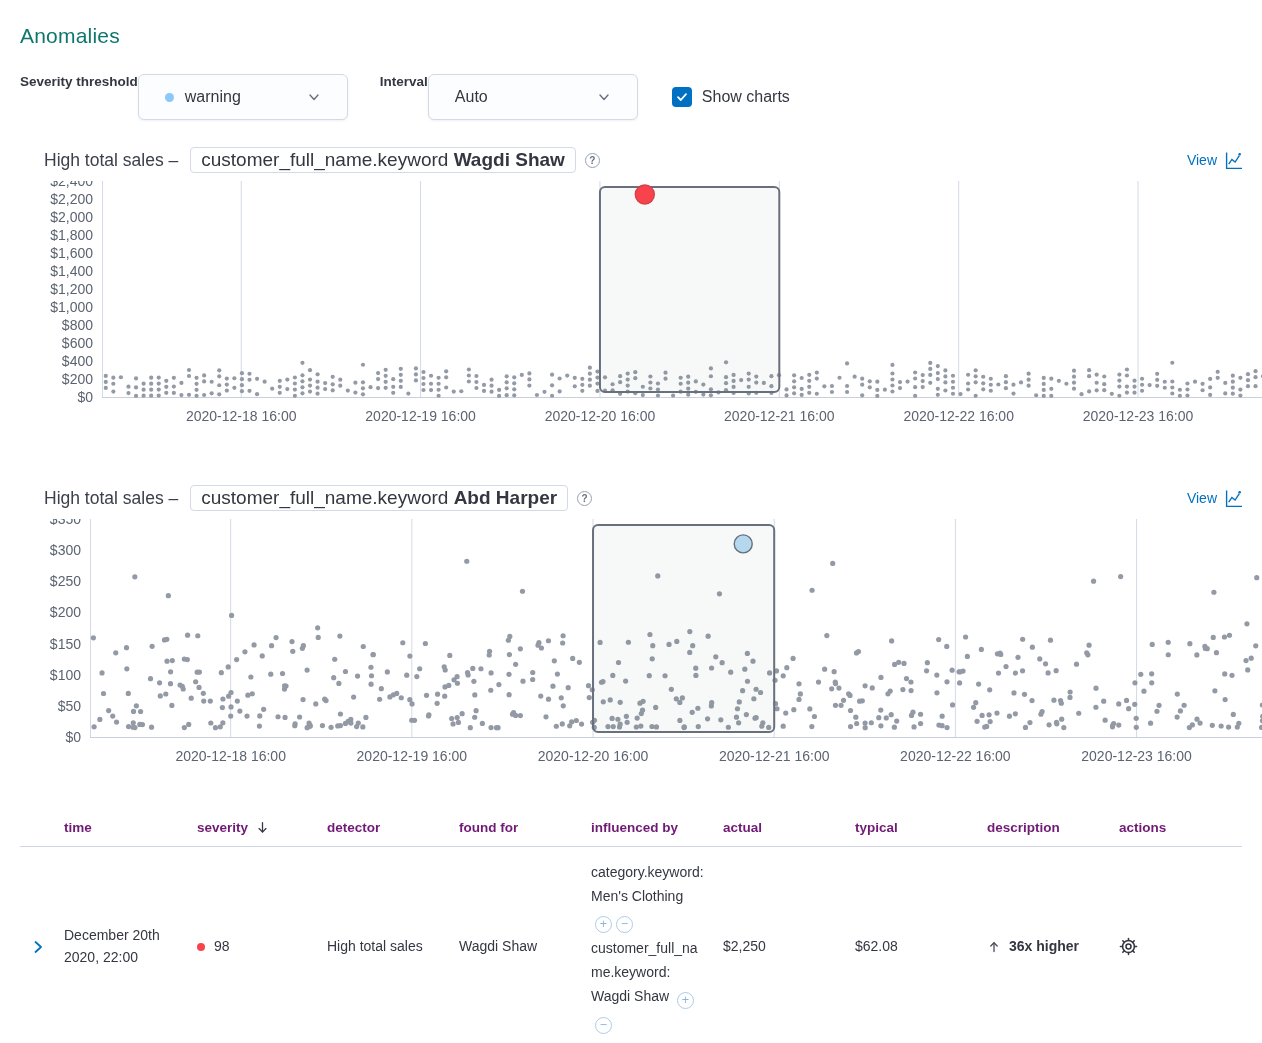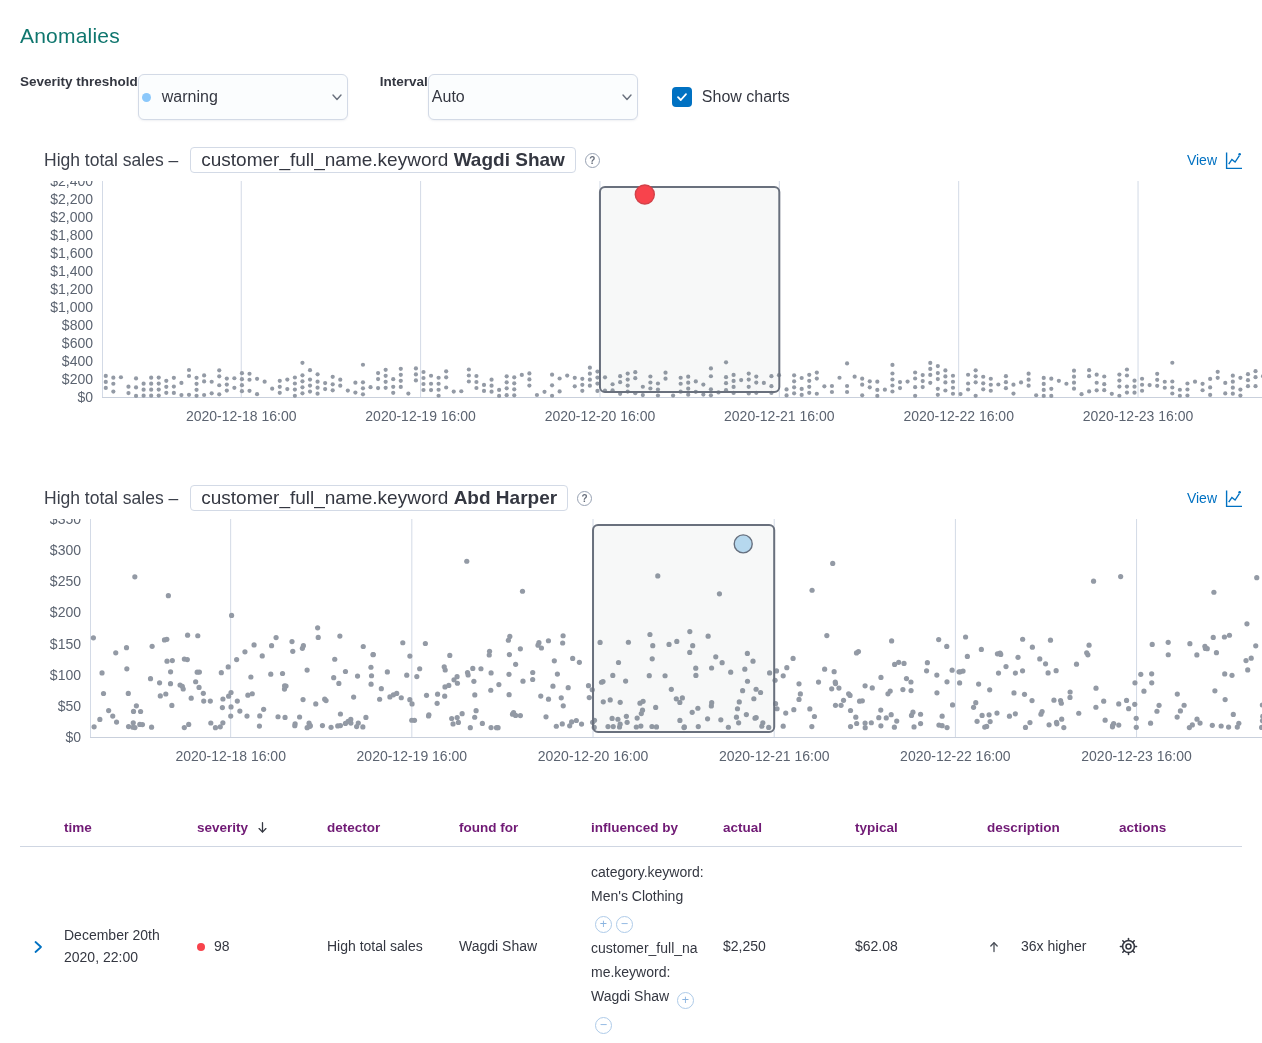--- a/index.html
+++ b/index.html
@@ -12,21 +12,21 @@
   }
   .page-title { font-size:21px; font-weight:500; color:#0f766e; letter-spacing:.2px; }
 
   
   .controls { display:flex; align-items:flex-end; margin-top:26px; gap:32px; }
   .form-group { display:flex; flex-direction:row; }
   .form-label { font-size:13.5px; font-weight:700; color:#343741; margin-bottom:8px; }
   .select-box {
     width:210px; height:46px; background:#fbfdfe;
     border:1px solid #d3dae6; border-radius:6px;
-    display:flex; align-items:center; padding:0 3px; cursor:pointer;
+    display:flex; align-items:center; padding:0 26px; cursor:pointer;
     box-shadow:0 1px 2px rgba(152,162,179,.15); font-size:16px; color:#343741;
   }
   .select-box .grow { flex:1; }
   .sev-dot { width:9px; height:9px; border-radius:50%; background:#8bc8fb; margin-right:11px; flex:0 0 auto; }
   .chev { flex:0 0 auto; }
   .checkbox-group { display:flex; align-items:center; height:46px; margin-left:2px; }
   .checkbox {
     width:20px; height:20px; border-radius:4px; background:#0071c2;
     display:flex; align-items:center; justify-content:center; cursor:pointer; flex:0 0 auto;
   }
@@ -67,21 +67,21 @@
   .infl-cell { width:114px; overflow-wrap:anywhere; line-height:1.72; }
   .infl-entry { margin:3px 0; }
   .filter-ic {
     display:inline-flex; width:17px; height:17px; border-radius:50%;
     border:1px solid #aecbe9; color:#8ab4e0; font-size:12.5px; line-height:1;
     align-items:center; justify-content:center; margin-left:4px; vertical-align:-3px; cursor:pointer;
     background:#fff;
   }
   .f-add::before { content:"+"; }
   .f-rem::before { content:"−"; }
-  .desc-cell { display:flex; align-items:center; gap:20px; }
+  .desc-cell { display:flex; align-items:center; gap:8px;font-weight:bold; }
   .gear-btn { display:flex; align-items:center; padding-left:6px; cursor:pointer; }
 
   .tick-label { font-size:14px; fill:#5b6370; }
   svg text { font-family:"Liberation Sans","DejaVu Sans",sans-serif; }
 </style>
 </head>
 <body>
 
 <h1 class="page-title">Anomalies</h1>
 

